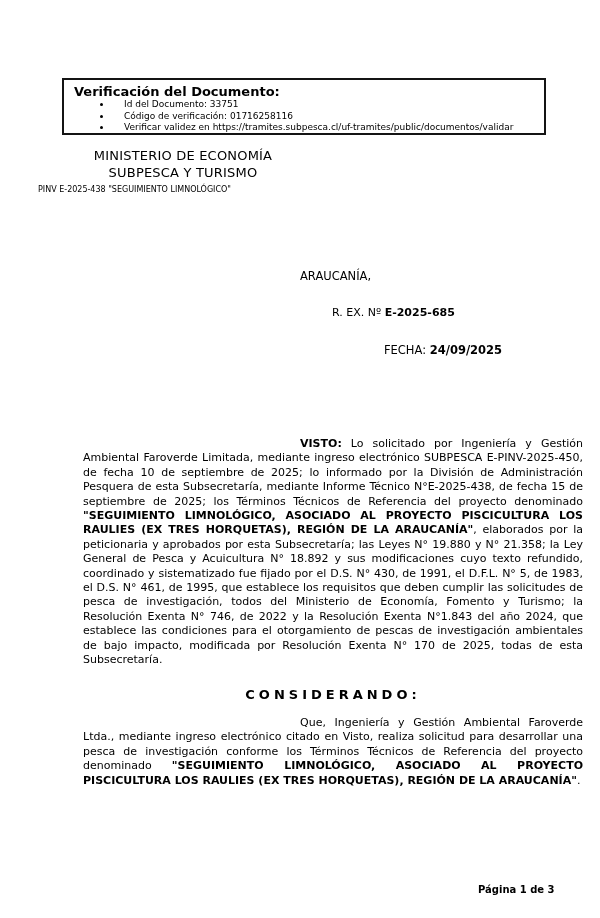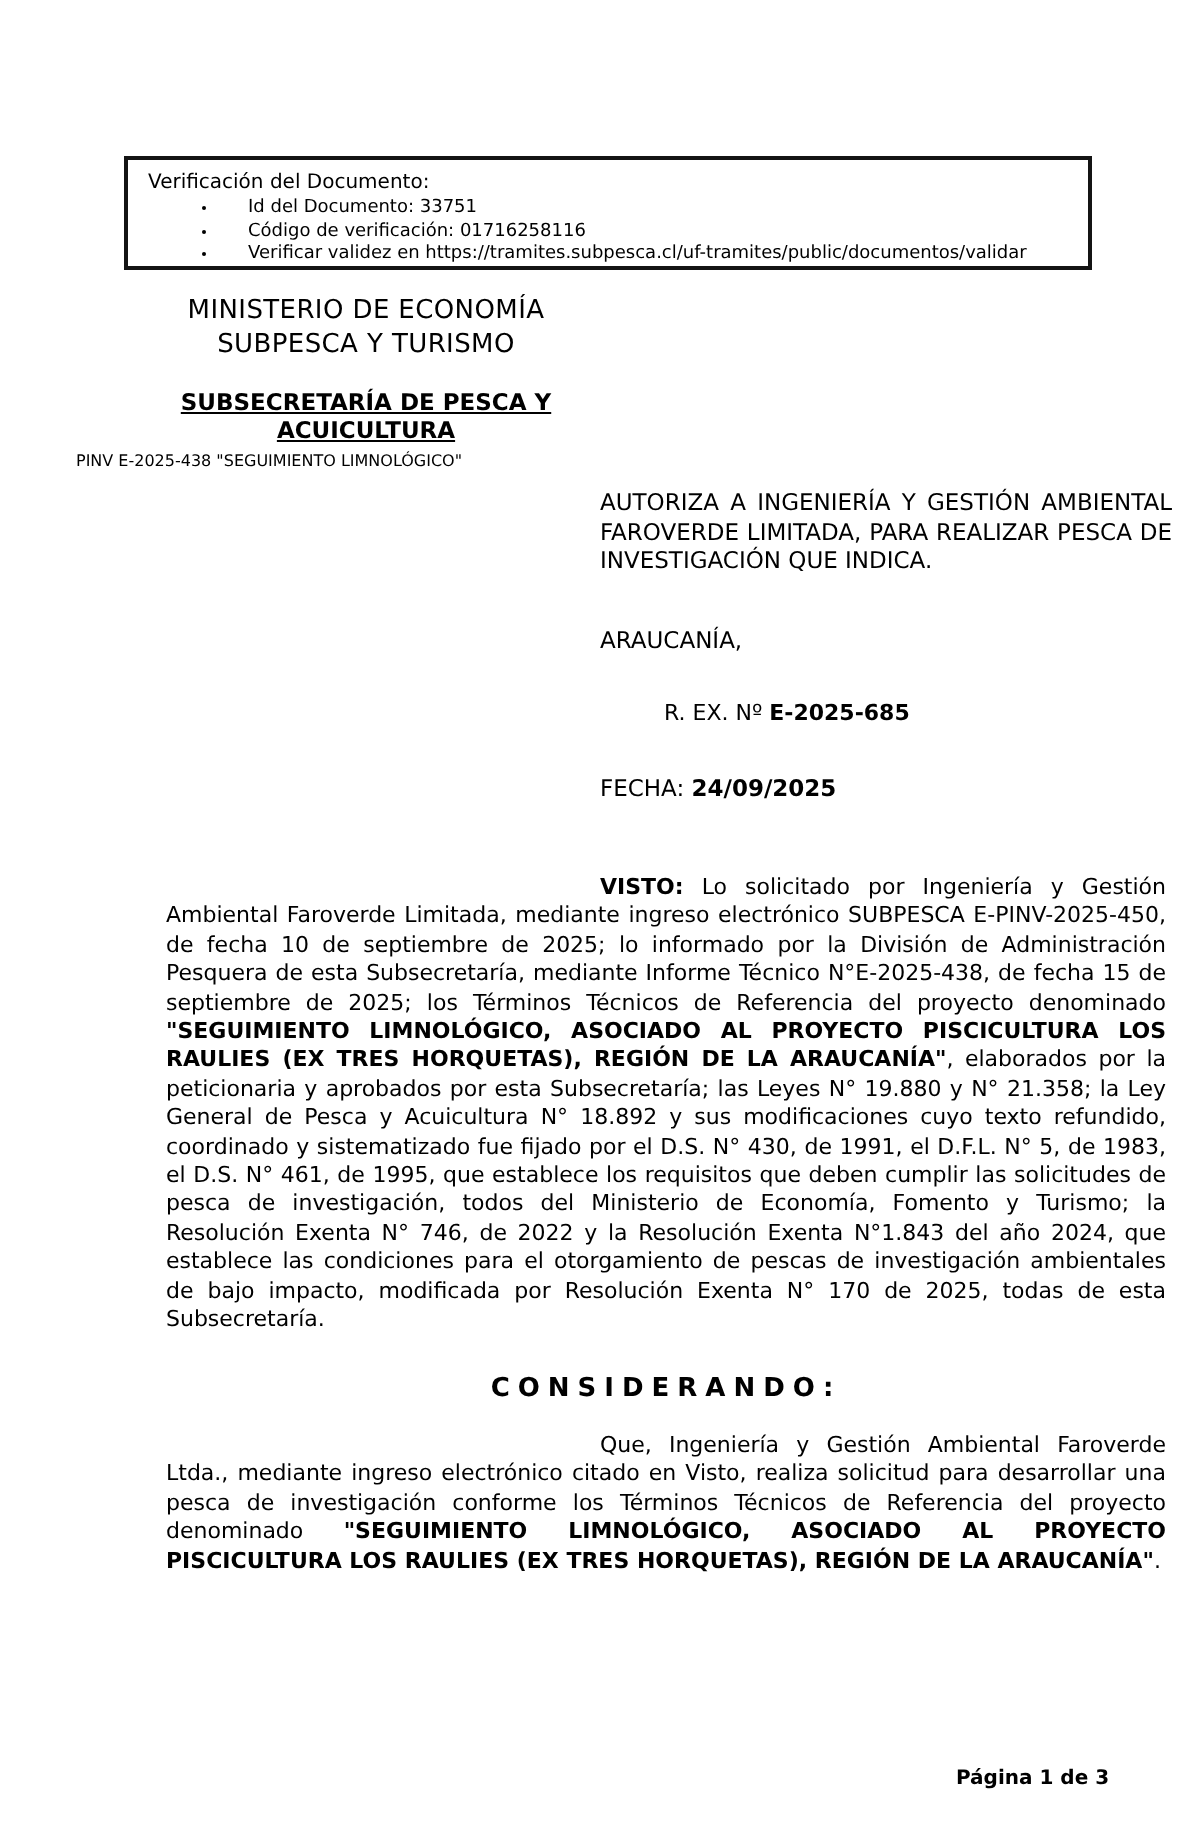--- a/index.html
+++ b/index.html
@@ -23,22 +23,22 @@
     left: 62px;
     top: 78px;
     width: 484px;
     height: 57px;
     border: 2px solid #141414;
     box-sizing: border-box;
     overflow: hidden;
     padding: 6px 8px 0 10px;
   }
   .verify-title {
-    font-size: 10px;
-    font-weight: normal;
+    font-size: 13px;
+    font-weight: bold;
     line-height: 11px;
   }
   .verify-list {
     margin: 2px 0 0 0;
     padding-left: 38px;
     list-style: disc;
   }
   .verify-list li {
     font-size: 9px;
     line-height: 11.5px;
@@ -81,21 +81,21 @@
     width: 286px;
   }
   .subject {
     font-size: 11.5px;
     line-height: 14.6px;
     text-align: justify;
     margin: 0;
   }
   .city-line   { margin-top: 25px; font-size: 11.5px; }
   .rex-line    { margin-top: 23px; font-size: 11px; margin-left: 32px; }
-  .fecha-line  { margin-top: 24px; font-size: 11.5px; }
+  .fecha-line  { margin-top: 24px; font-size: 11.5px; text-align: center; }
   .bold { font-weight: bold; }
 
   
   .doc-body {
     position: absolute;
     left: 83px;
     top: 437px;
     width: 500px;
     font-size: 11px;
     line-height: 14.4px;
@@ -134,26 +134,24 @@
       <li>Código de verificación: 01716258116</li>
       <li>Verificar validez en https://tramites.subpesca.cl/uf-tramites/public/documentos/validar</li>
     </ul>
   </div>
 
   <div class="org-header">
     <div class="ministry">
       <div>MINISTERIO DE ECONOMÍA</div>
       <div>SUBPESCA Y TURISMO</div>
     </div>
-    <div class="subsecretaria">SUBSECRETARÍA DE PESCA Y ACUICULTURA</div>
     <div class="project-ref">PINV E-2025-438 "SEGUIMIENTO LIMNOLÓGICO"</div>
   </div>
 
   <div class="subject-block">
-    <p class="subject">AUTORIZA A INGENIERÍA Y GESTIÓN AMBIENTAL FAROVERDE LIMITADA, PARA REALIZAR PESCA DE INVESTIGACIÓN QUE INDICA.</p>
     <div class="city-line">ARAUCANÍA,</div>
     <div class="rex-line">
       <span>R. EX. Nº </span><span class="bold">E-2025-685</span>
     </div>
     <div class="fecha-line">
       <span>FECHA: </span><span class="bold">24/09/2025</span>
     </div>
   </div>
 
   <div class="doc-body">

